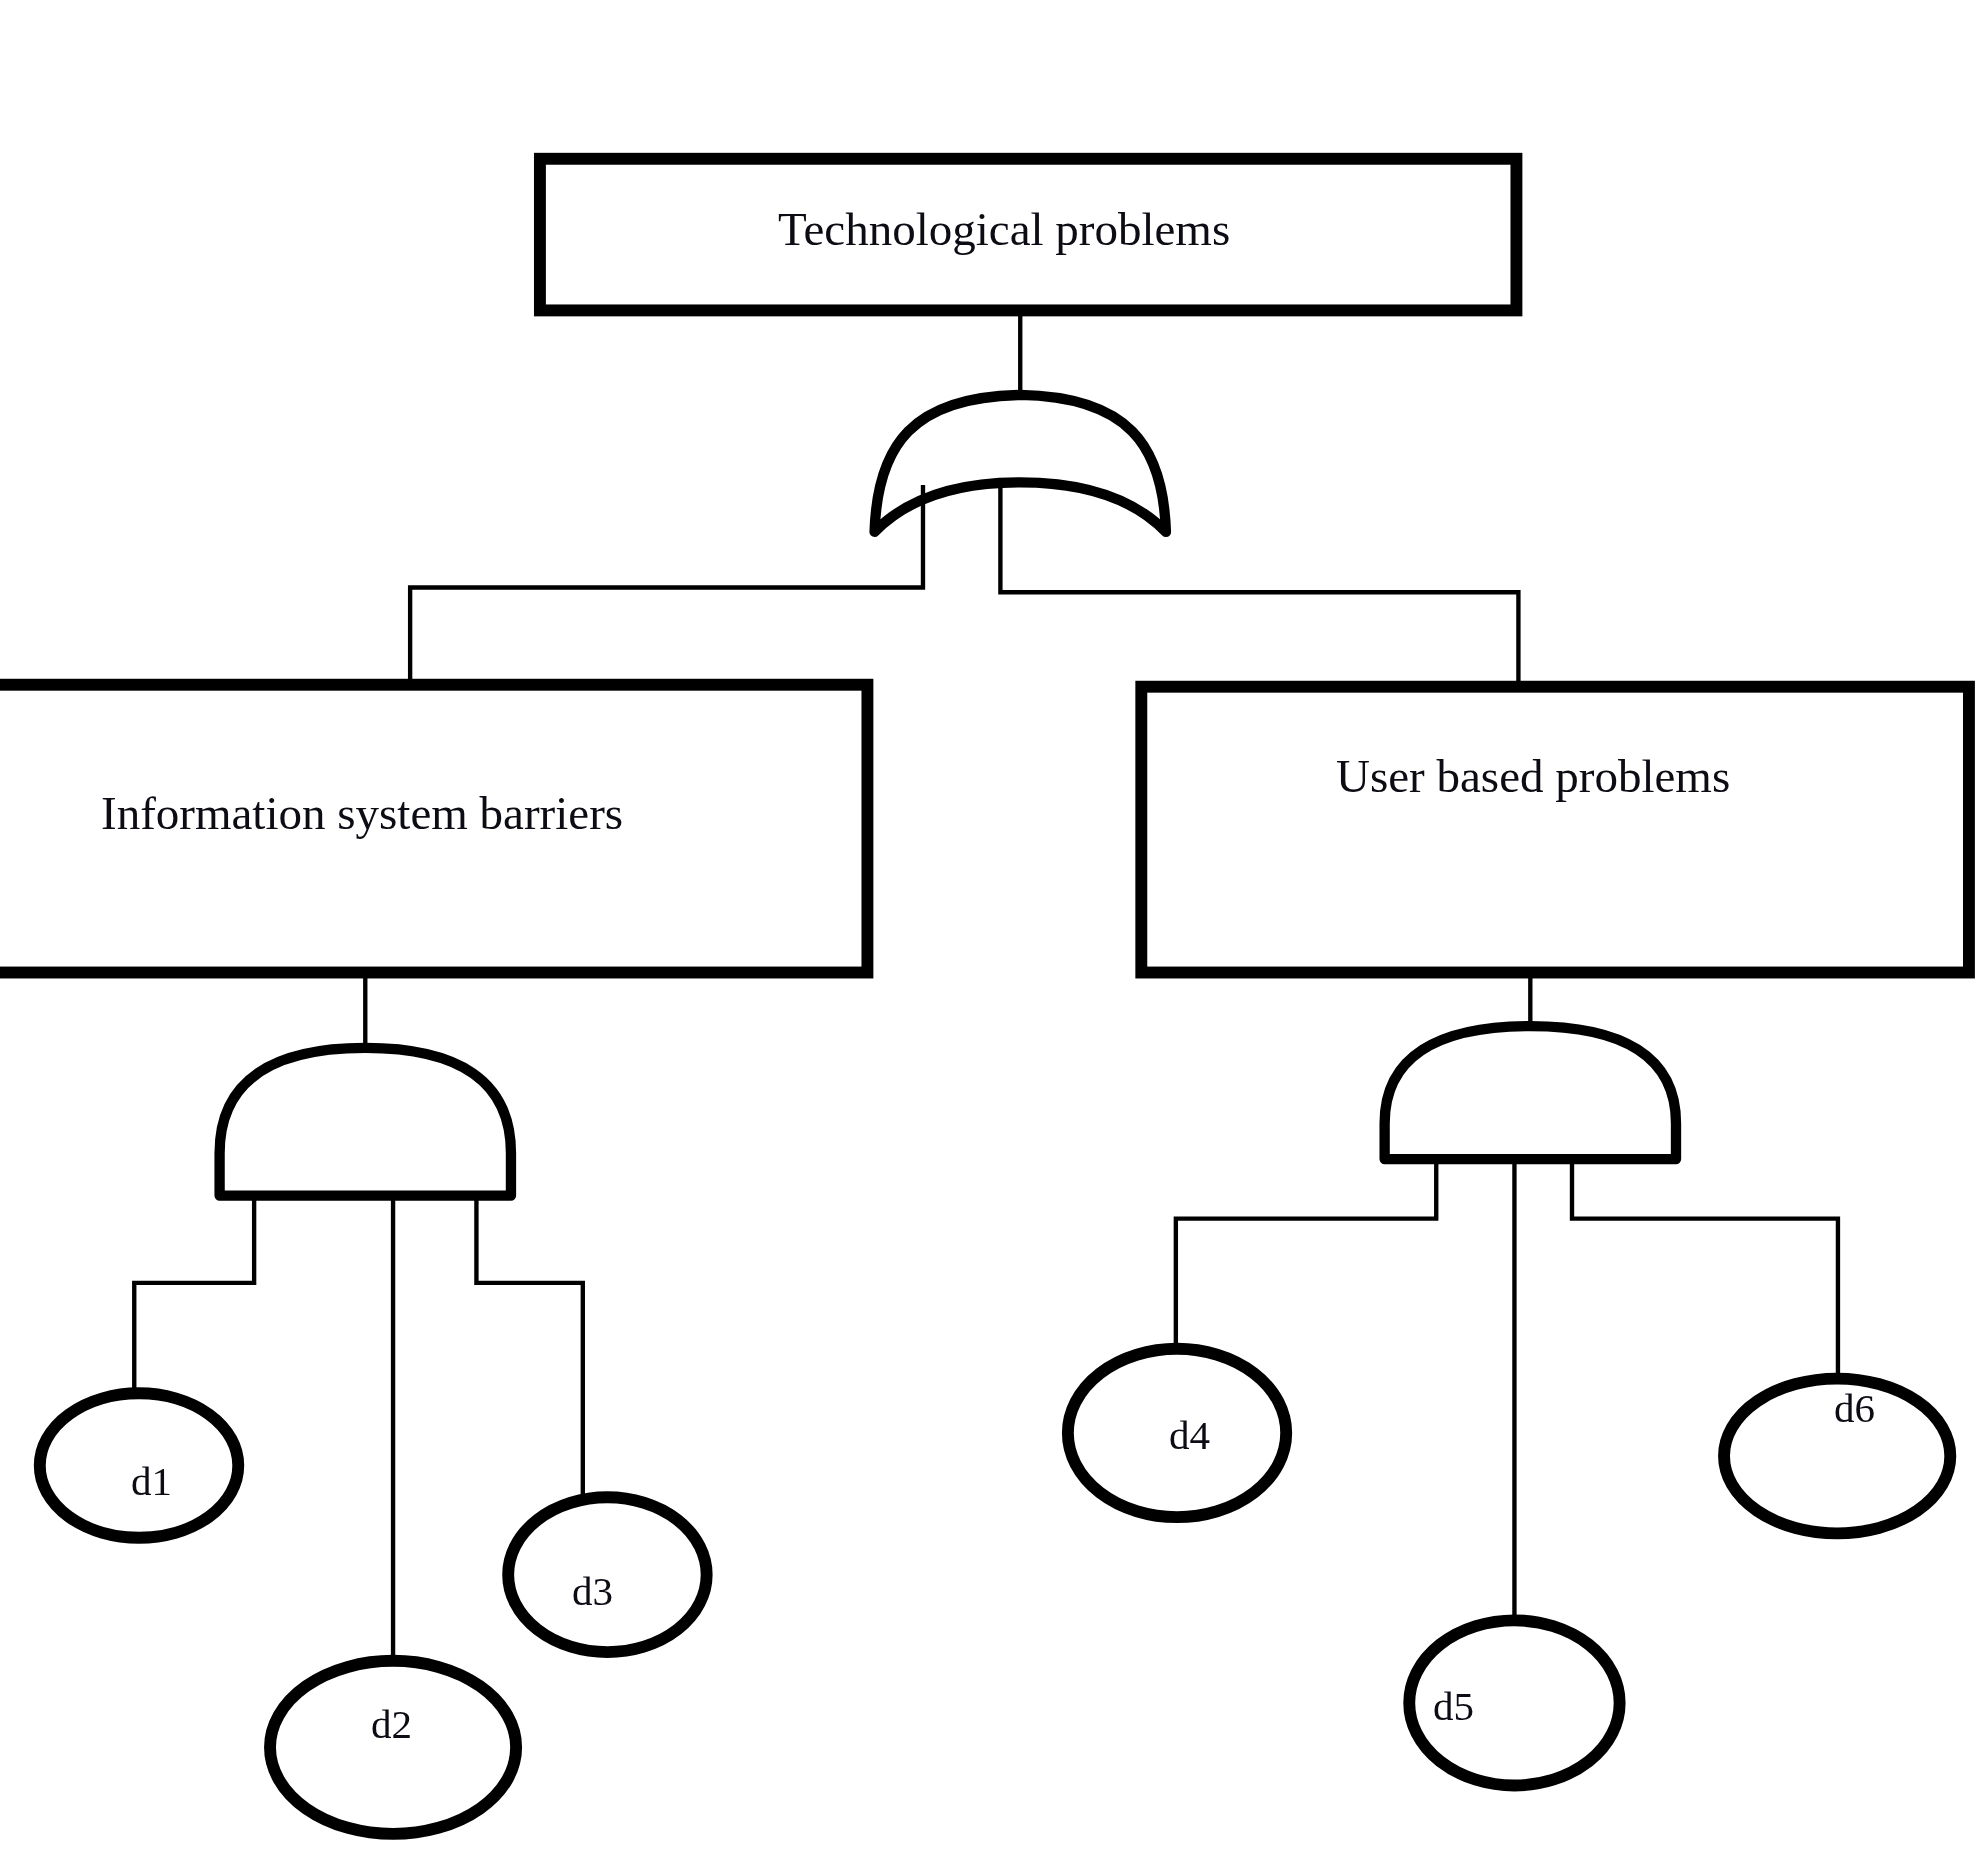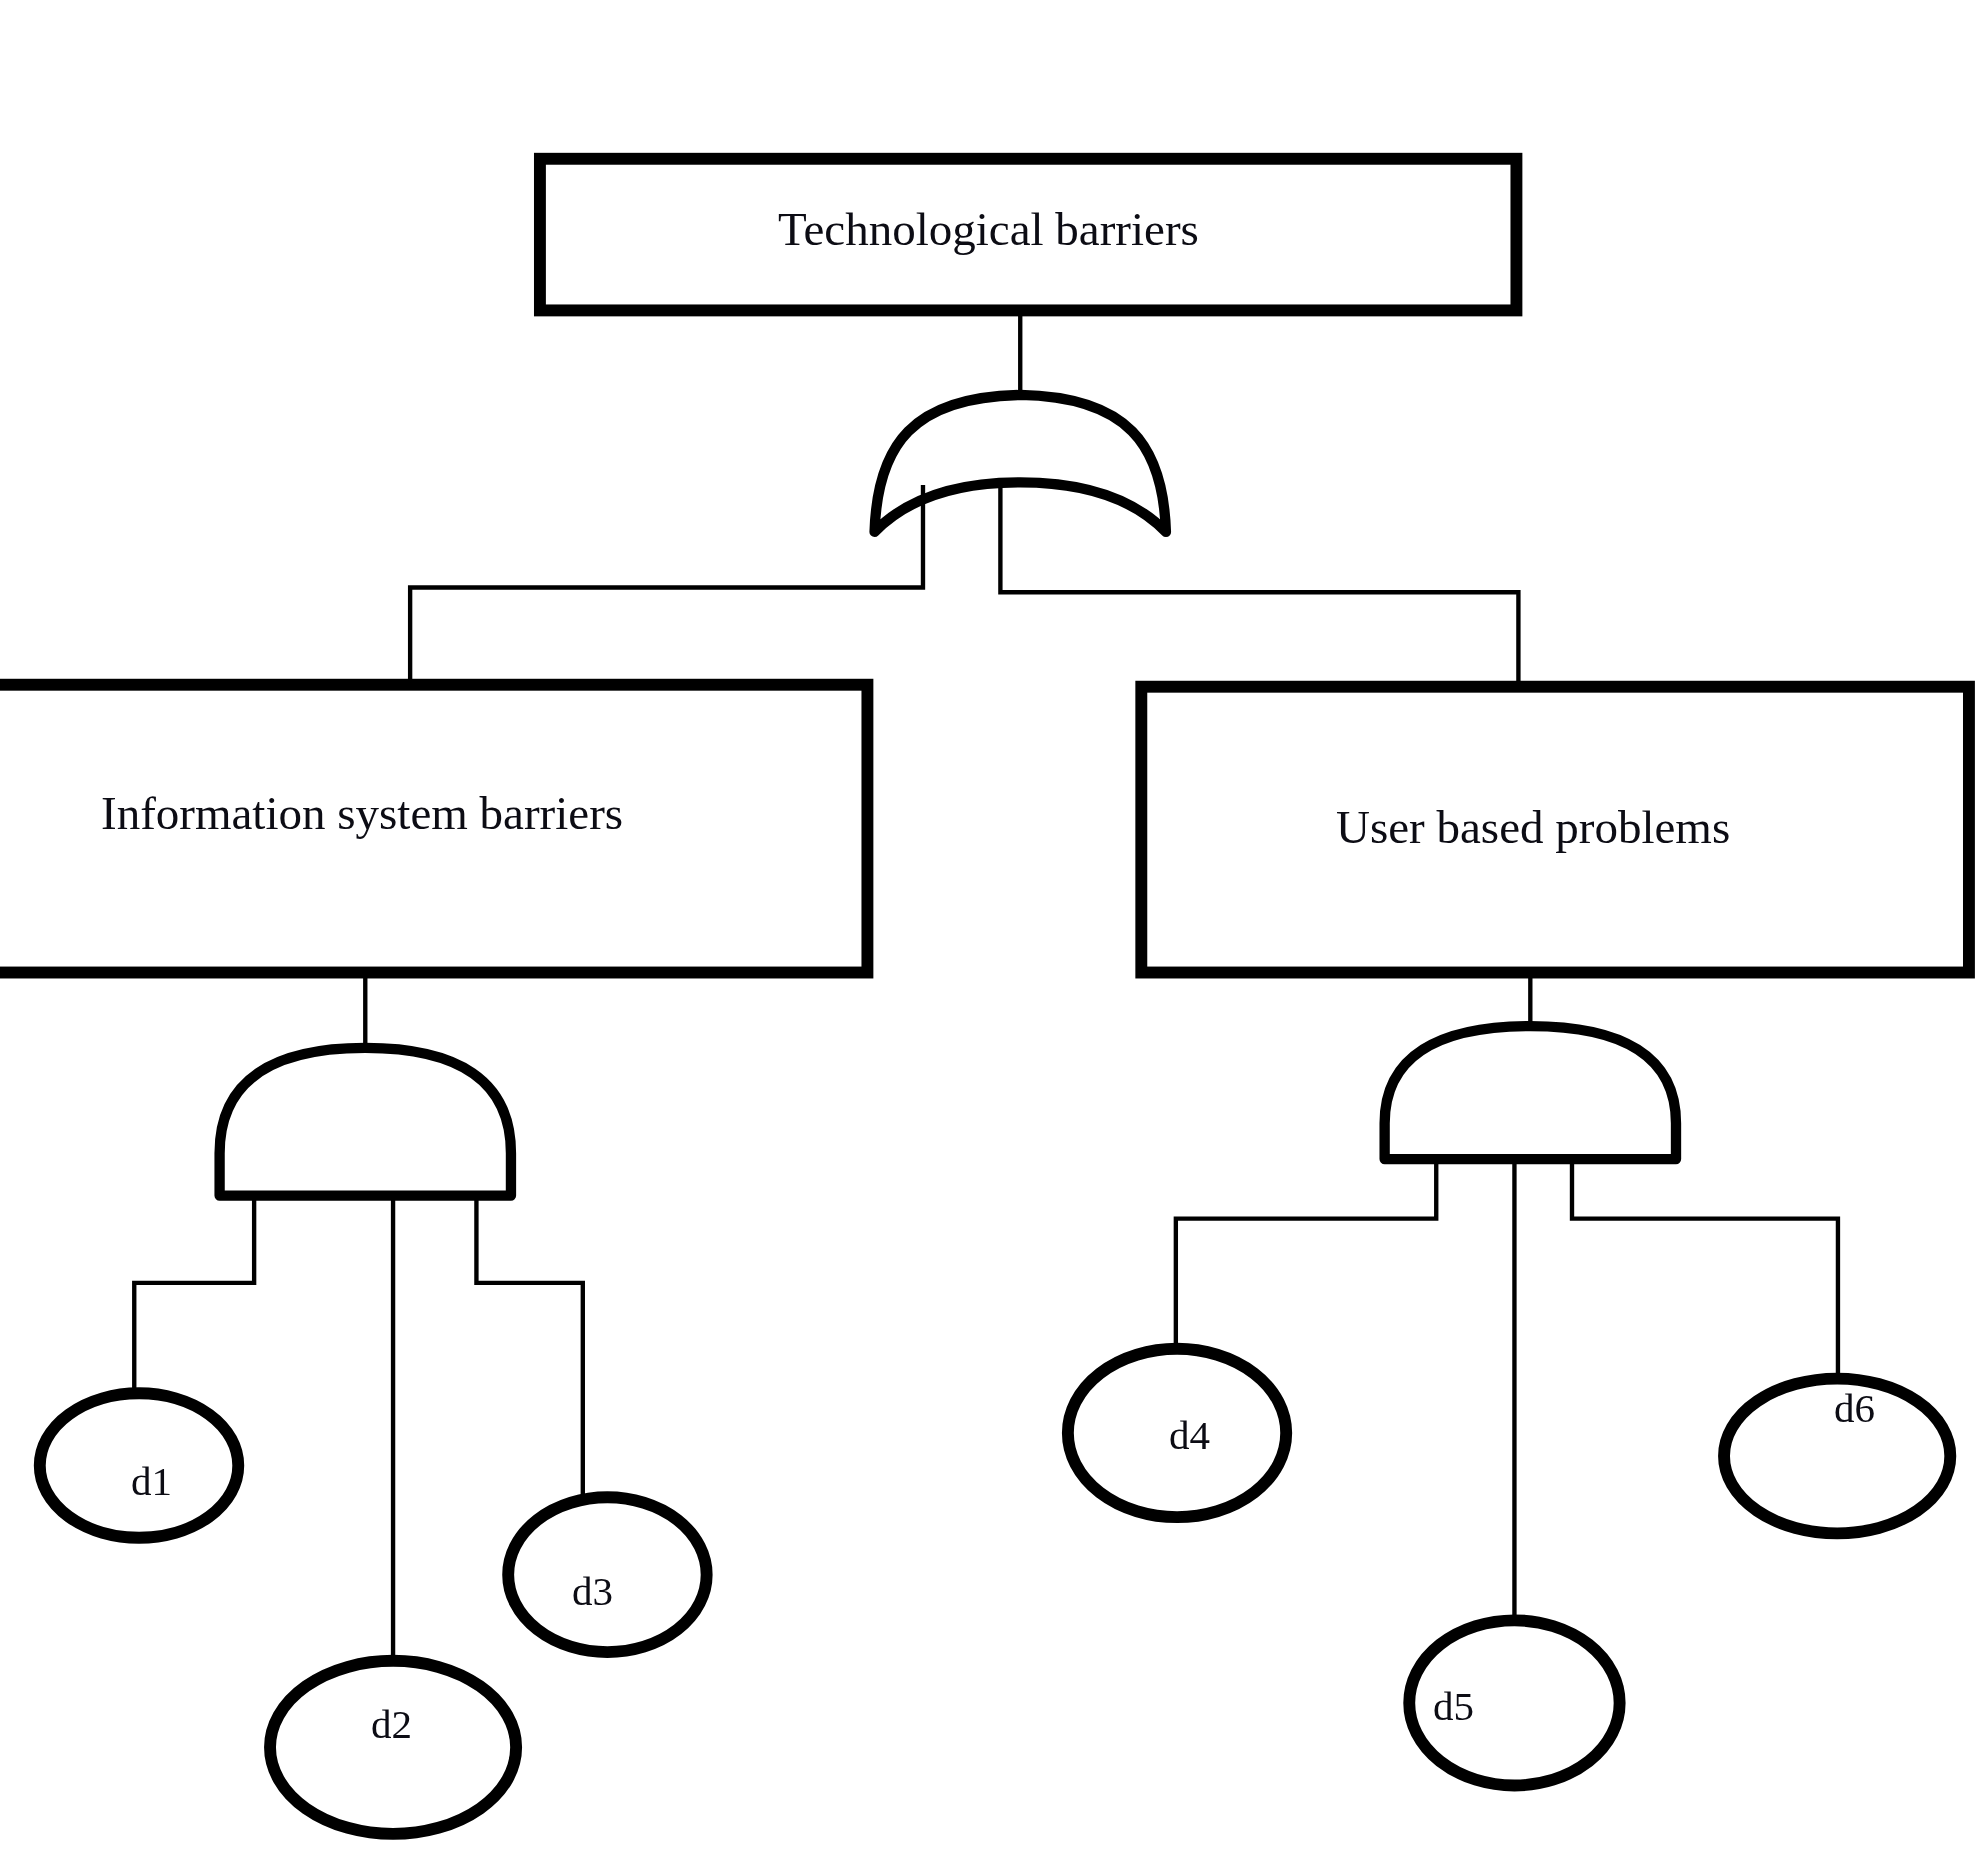--- a/index.html
+++ b/index.html
@@ -116,25 +116,25 @@
       <ellipse cx="2965" cy="3610" rx="275" ry="212" fill="#ffffff" stroke="#000000" stroke-width="30"></ellipse>
     </g>
     <g>
       <ellipse cx="3815" cy="4290" rx="265" ry="208" fill="#ffffff" stroke="#000000" stroke-width="30"></ellipse>
     </g>
     <g>
       <ellipse cx="4628" cy="3668" rx="285" ry="195" fill="#ffffff" stroke="#000000" stroke-width="30"></ellipse>
     </g>
   </svg>
 
-  <div class="node-label box-label" style="left:778px;top:206px;">Technological barriers</div>
+  <div class="node-label box-label" style="left:778px;top:206px;">Technological problems</div>
 
   <div class="node-label box-label" style="left:101px;top:790px;">Information system barriers</div>
 
-  <div class="node-label box-label" style="left:1336px;top:804px;">User based problems</div>
+  <div class="node-label box-label" style="left:1336px;top:753px;">User based problems</div>
 
   <div class="node-label leaf-label" style="left:131px;top:1449px;margin-top:12px;">d1</div>
 
   <div class="node-label leaf-label" style="left:371px;top:1704px;">d2</div>
 
   <div class="node-label leaf-label" style="left:572px;top:1558px;margin-top:13px;">d3</div>
 
   <div class="node-label leaf-label" style="left:1169px;top:1415px;text-align:right;">d4</div>
 
   <div class="node-label leaf-label" style="left:1433px;top:1686px;">d5</div>

